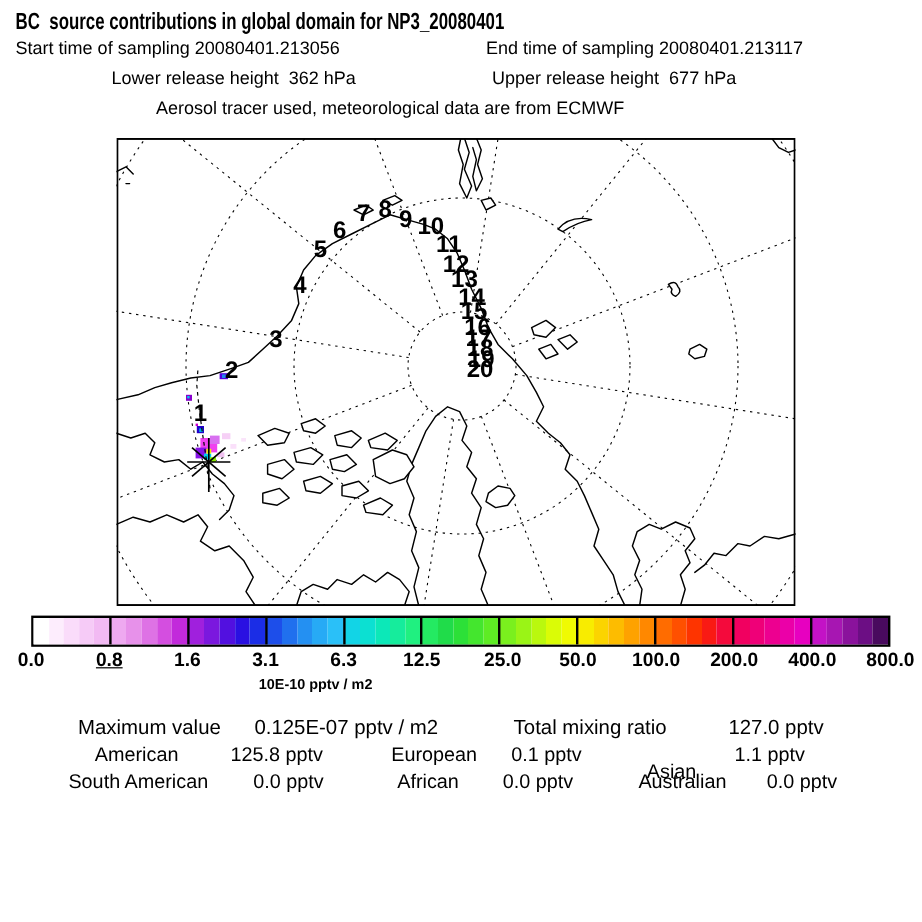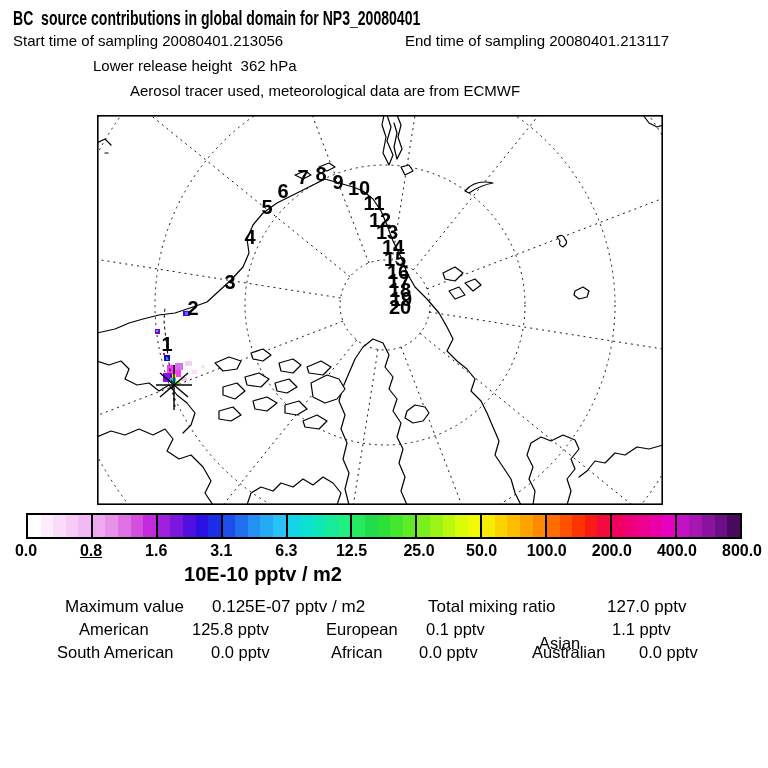--- a/index.html
+++ b/index.html
@@ -14,33 +14,34 @@
   .grat{fill:none;stroke:#000;stroke-width:.9;stroke-dasharray:2 4;}
   .frame{fill:none;stroke:#000;stroke-width:1.6;}
   .starline{stroke:#000;stroke-width:1.4;}
   .trajnum{font-family:"Liberation Sans",sans-serif;font-weight:bold;font-size:20px;fill:#000;text-anchor:middle;}
   #colorbar{position:absolute;left:26px;top:513px;width:716px;height:26px;display:flex;
             border:2px solid #000;box-sizing:border-box;}
   .cbar-cell{flex:1 1 0;}
   .seg-start{border-left:2px solid #000;}
   .cbar-tick{position:absolute;top:0;transform:translateX(-50%);font-weight:bold;font-size:16px;}
   #colorbar-ticks{position:absolute;left:0;top:542px;width:768px;height:18px;}
-  .units{font-weight:bold;font-size:20px;transform:translateX(-50%);}
+  .units{font-weight:bold;font-size:12px;transform:translateX(-50%);}
   .stat{font-size:17px;}
   .stat2{font-size:16.5px;}
 </style>
 </head>
 <body>
 
 <div id="page">
 
   <div class="abs title" style="left:13px;top:7px;">BC  source contributions in global domain for NP3_20080401</div>
   <div class="abs hline" style="left:13px;top:32px;">Start time of sampling 20080401.213056</div>
   <div class="abs hline" style="left:405px;top:32px;">End time of sampling 20080401.213117</div>
   <div class="abs hline" style="left:93px;top:57px;">Lower release height  362 hPa</div>
+  <div class="abs hline" style="left:410px;top:57px;">Upper release height  677 hPa</div>
   <div class="abs hline" style="left:130px;top:82px;">Aerosol tracer used, meteorological data are from ECMWF</div>
 
   <svg id="map-svg" width="566" height="390" viewBox="0 0 566 390">
     <defs>
         <clipPath id="mapclip">
           <rect x="0" y="0" width="566" height="390"></rect>
         </clipPath>
       </defs>
 
     <g clip-path="url(#mapclip)">

